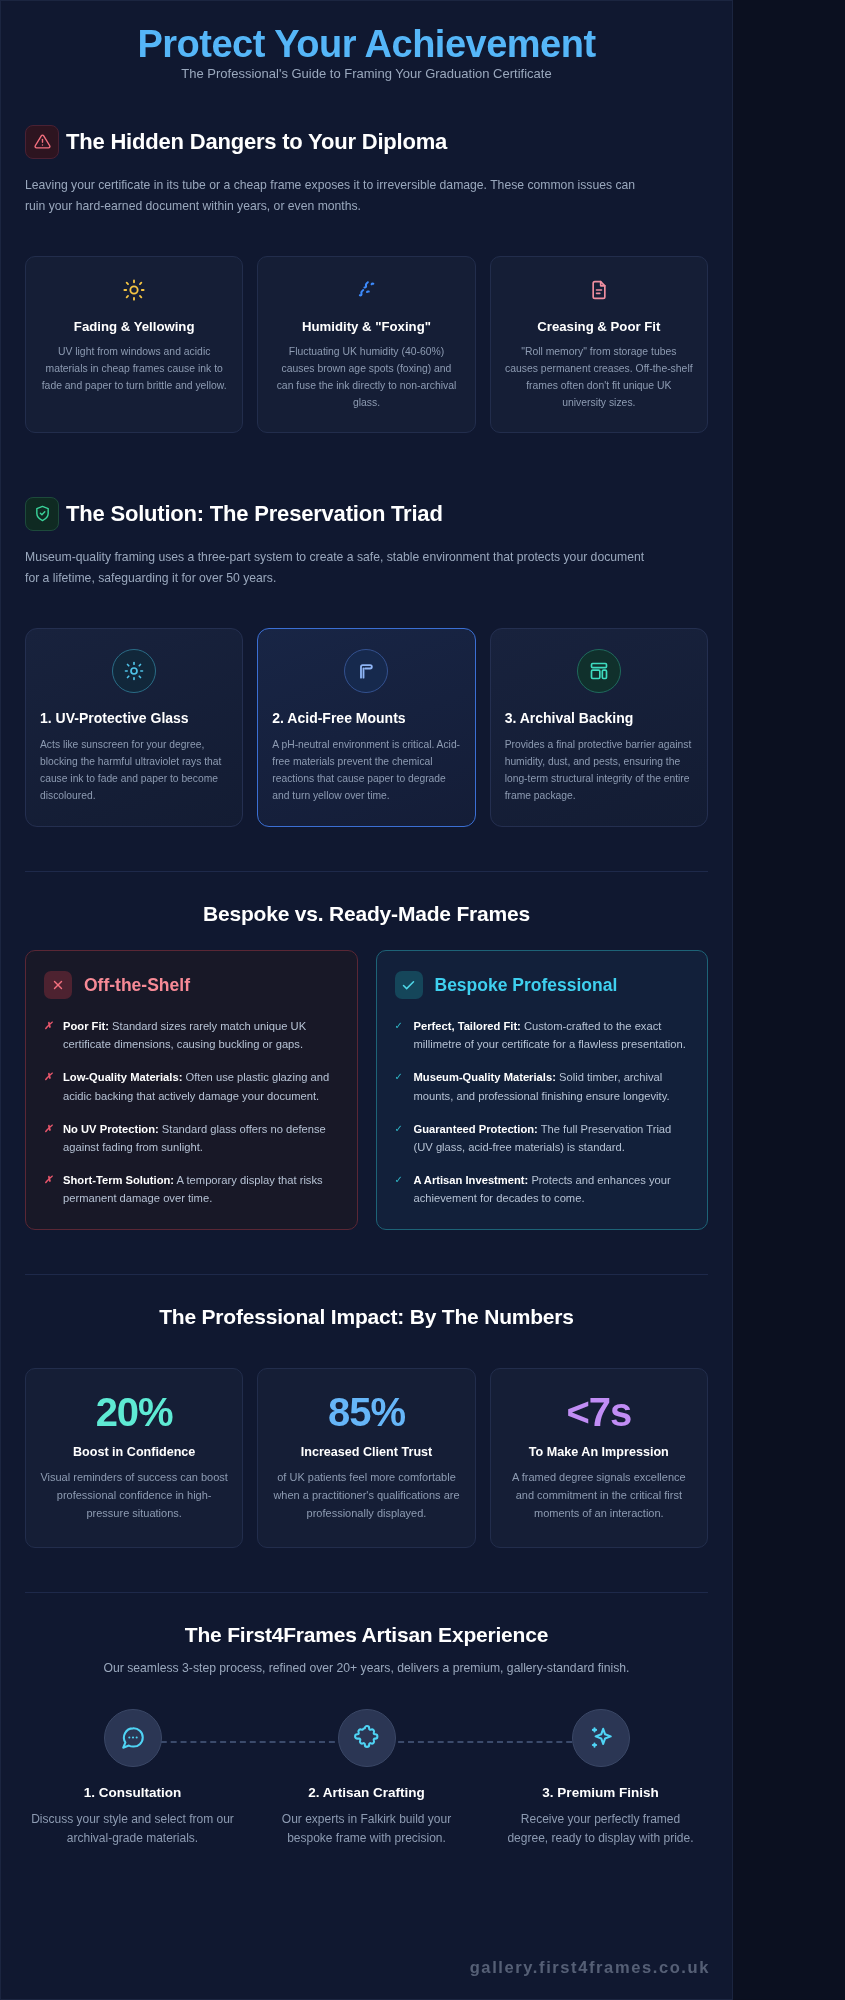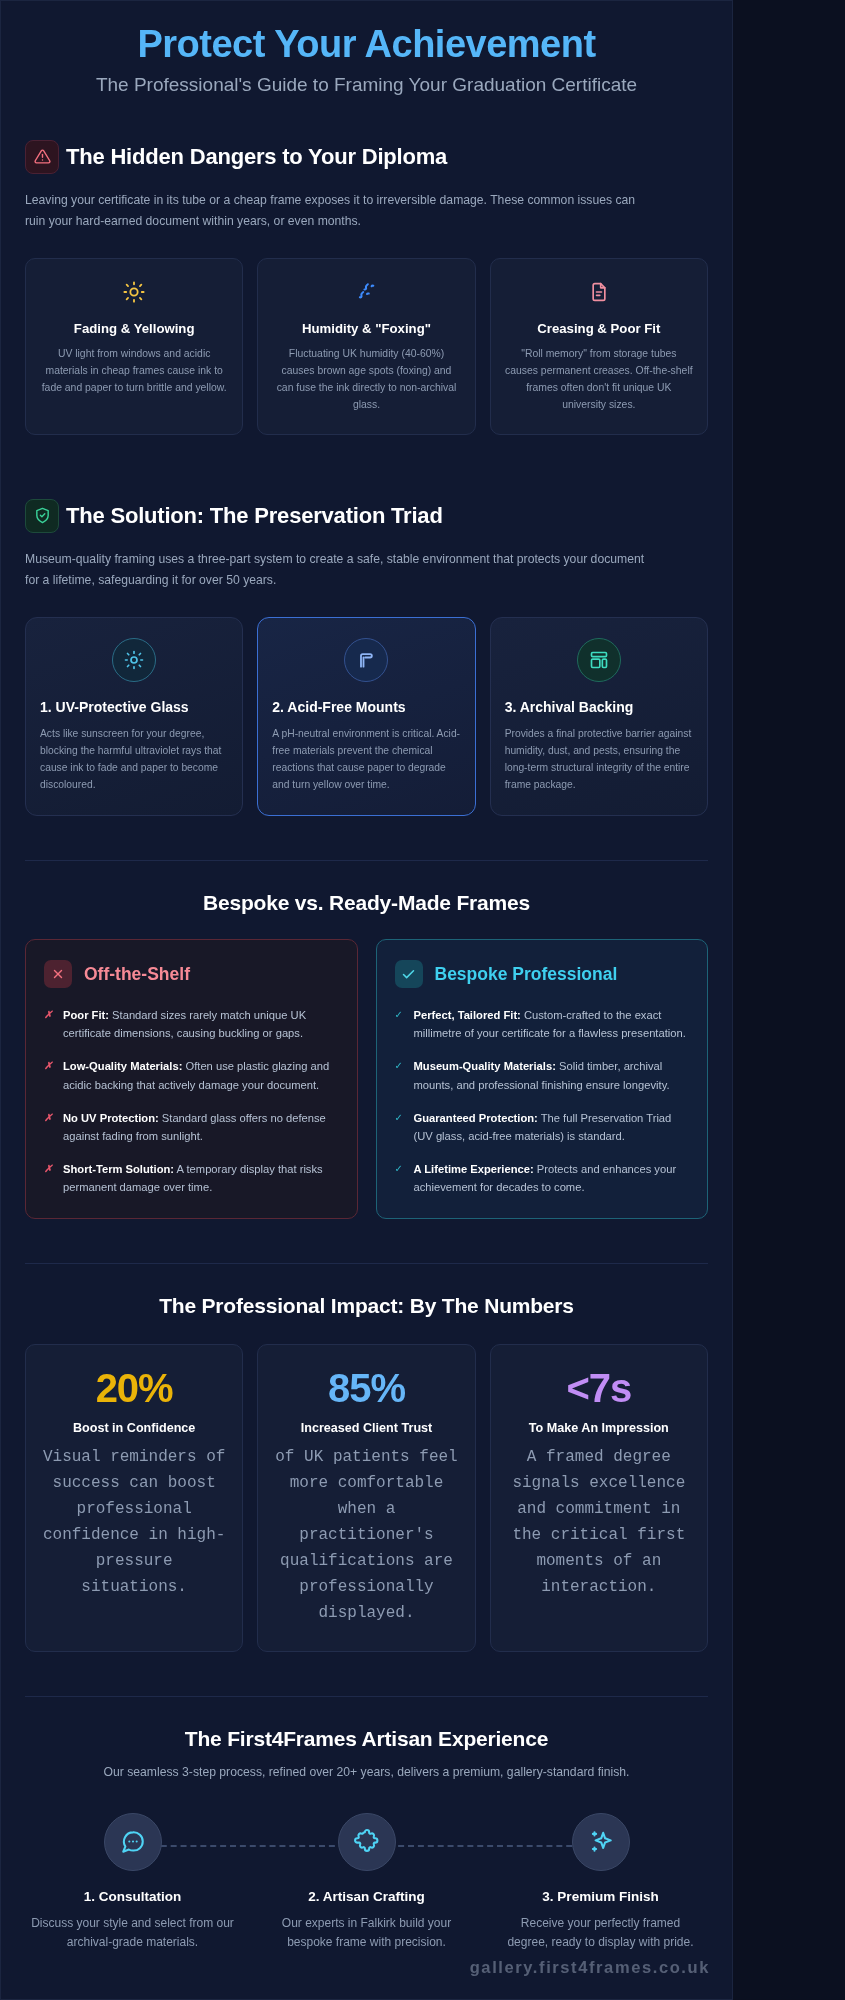--- a/index.html
+++ b/index.html
@@ -26,22 +26,21 @@
   
   .header { padding: 22px 0 6px 0; text-align: center; }
   .main-title {
     font-size: 38px;
     font-weight: 700;
     letter-spacing: -0.5px;
     color: #55b6f8;
     line-height: 1.12;
   }
   .subtitle {
-    margin-top: 8px;
-    font-size: 19px;
+    font-size: 13px;
     color: #9aa8bd;
     font-weight: 400;
   }
 
   
   .sec-head {
     display: flex;
     align-items: center;
     gap: 7px;
     margin-top: 38px;
@@ -66,21 +65,21 @@
     line-height: 1.75;
     color: #9aa8bd;
     max-width: 620px;
   }
 
   
   .grid3 {
     display: grid;
     grid-template-columns: repeat(3, 1fr);
     gap: 14px;
-    margin-top: 26px;
+    margin-top: 39px;
   }
 
   .danger-card {
     background: #151e36;
     border: 1px solid #222d4c;
     border-radius: 10px;
     padding: 18px 14px 20px 14px;
     text-align: center;
   }
   .card-icon { height: 30px; display:flex; align-items:center; justify-content:center; margin-bottom: 14px; }
@@ -185,21 +184,21 @@
     text-align: center;
   }
   .stat-num {
     font-size: 40px;
     font-weight: 700;
     letter-spacing: -1px;
     line-height: 1.05;
     margin-bottom: 12px;
   }
   .stat-label { font-size: 12.6px; font-weight: 700; color:#ffffff; margin-bottom: 10px; }
-  .stat-body  { font-size: 16px; line-height: 1.62; color:#8d9bb2;font-family:Liberation Mono, monospace; }
+  .stat-body  { font-size: 11px; line-height: 1.62; color:#8d9bb2; }
 
   
   .process { position: relative; margin-top: 34px; }
   .proc-line {
     position: absolute;
     top: 32px; left: 17%; right: 17%;
     border-top: 2px dashed #3b4a6b;
     z-index: 0;
   }
   .proc-grid {
@@ -406,32 +405,32 @@
         <li>
           <span class="mk mk-good">✓</span>
           <span><b>Museum-Quality Materials:</b><span> Solid timber, archival mounts, and professional finishing ensure longevity.</span></span>
         </li>
         <li>
           <span class="mk mk-good">✓</span>
           <span><b>Guaranteed Protection:</b><span> The full Preservation Triad (UV glass, acid-free materials) is standard.</span></span>
         </li>
         <li>
           <span class="mk mk-good">✓</span>
-          <span><b>A Lifetime Experience:</b><span> Protects and enhances your achievement for decades to come.</span></span>
+          <span><b>A Artisan Investment:</b><span> Protects and enhances your achievement for decades to come.</span></span>
         </li>
       </ul>
     </div>
   </div>
 
   <div class="rule"></div>
   <div class="center-title">The Professional Impact: By The Numbers</div>
 
   <div class="grid3">
     <div class="stat-card">
-      <div class="stat-num" style="color:#eab308">20%</div>
+      <div class="stat-num" style="color:#5eead4">20%</div>
       <div class="stat-label">Boost in Confidence</div>
       <div class="stat-body">Visual reminders of success can boost professional confidence in high-pressure situations.</div>
     </div>
     <div class="stat-card">
       <div class="stat-num" style="color:#66b6f8">85%</div>
       <div class="stat-label">Increased Client Trust</div>
       <div class="stat-body">of UK patients feel more comfortable when a practitioner's qualifications are professionally displayed.</div>
     </div>
     <div class="stat-card">
       <div class="stat-num" style="color:#c18df5">&lt;7s</div>

